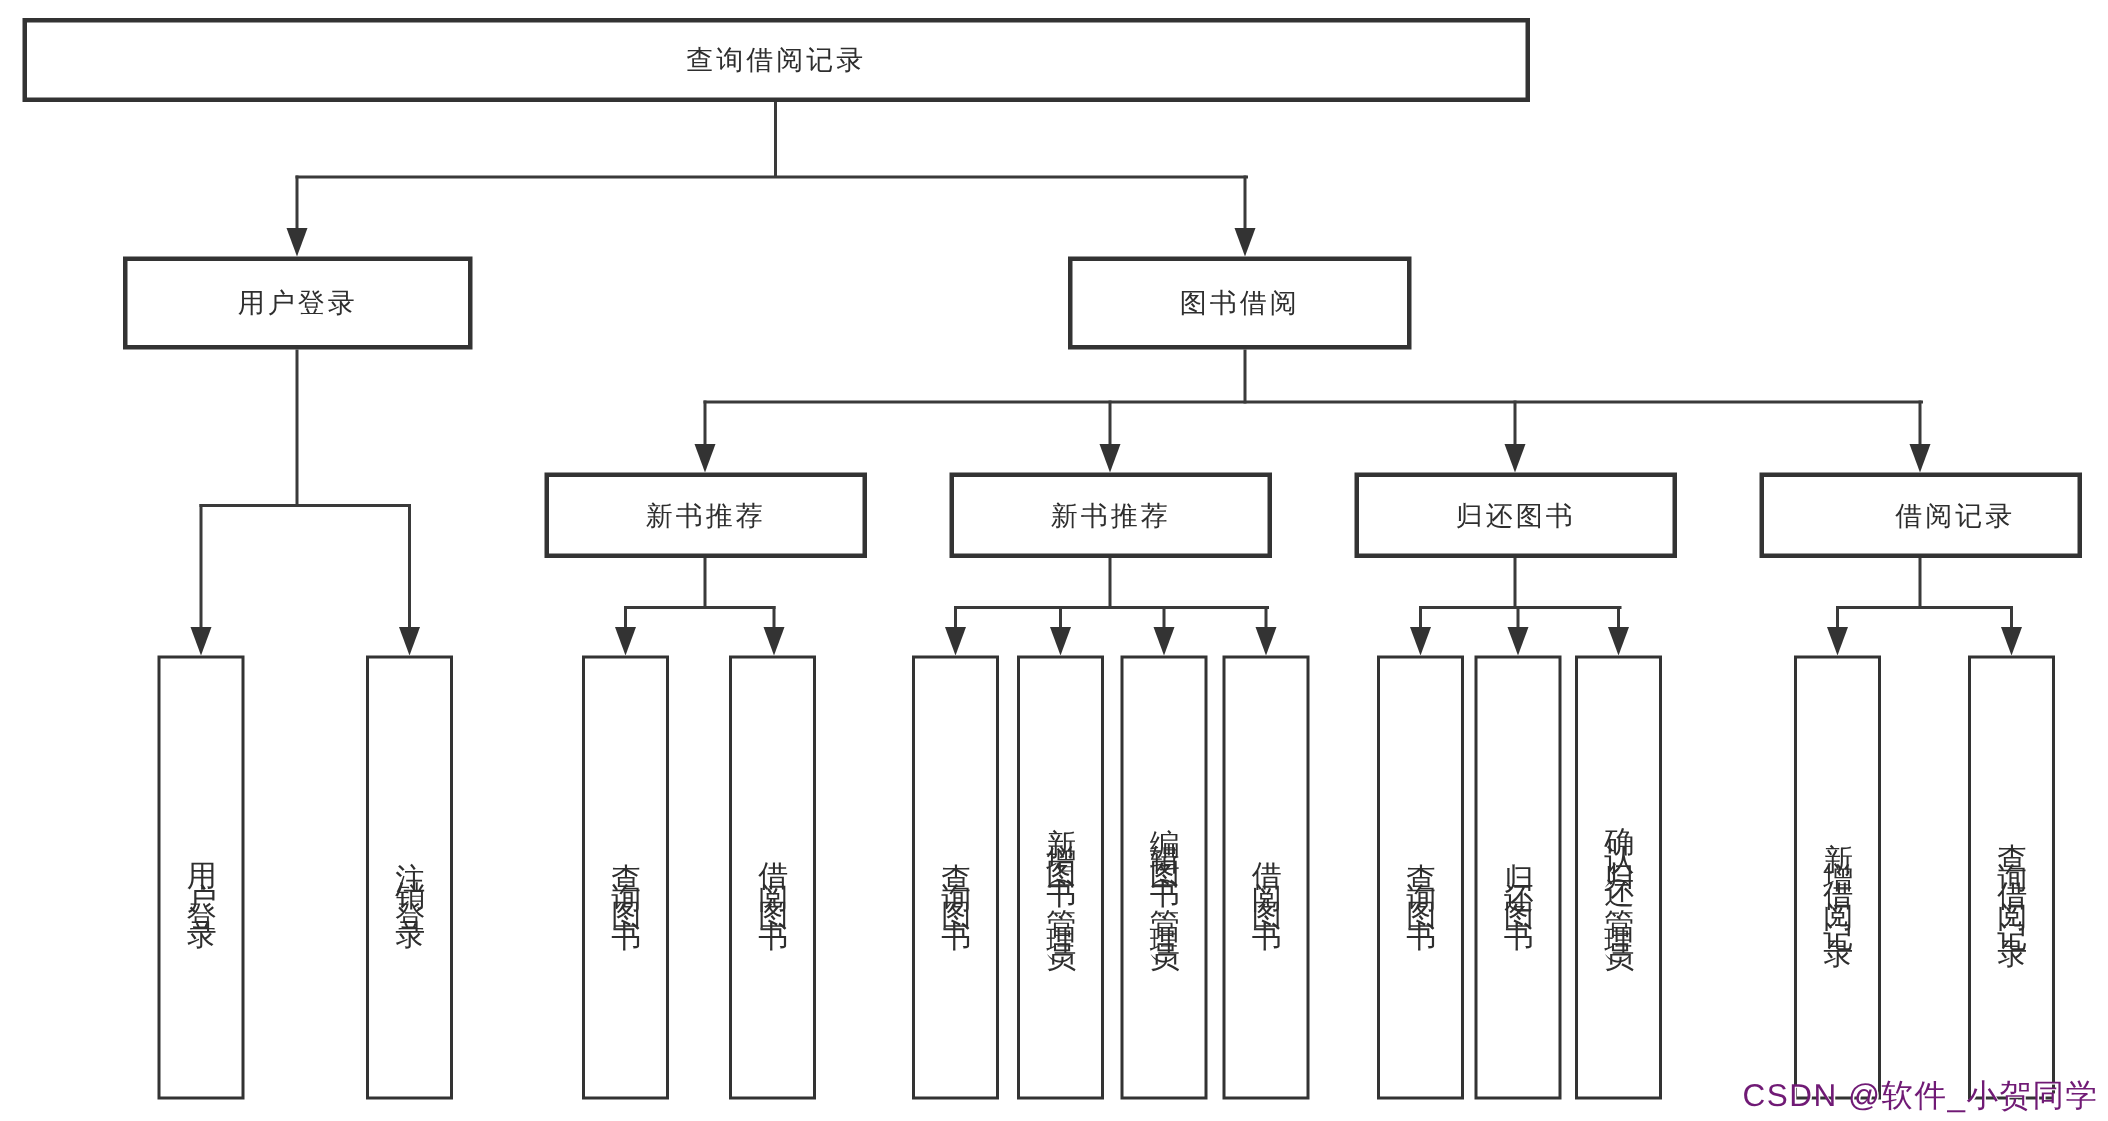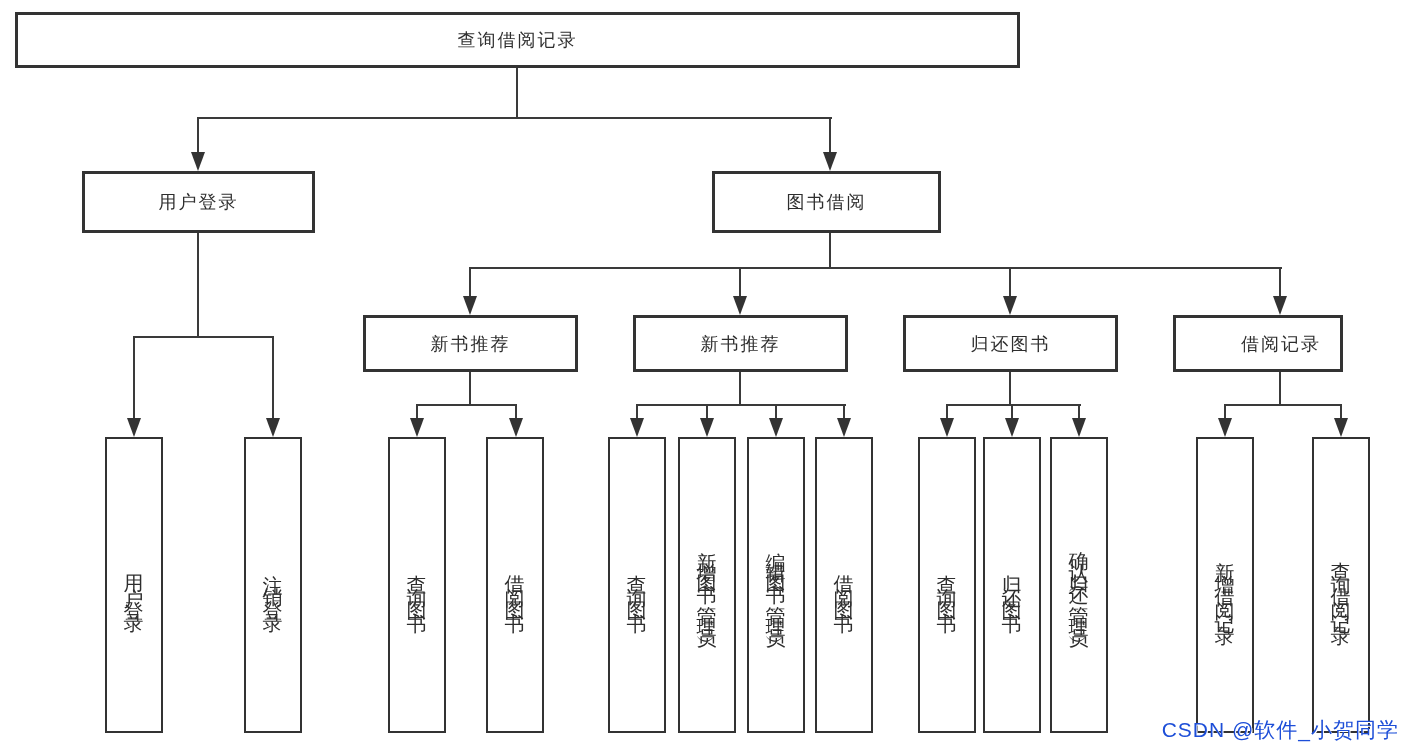--- a/index.html
+++ b/index.html
@@ -38,21 +38,21 @@
   .arrow{
     position:absolute;width:0;height:0;
     border-left:7px solid transparent;
     border-right:7px solid transparent;
     border-top:19px solid #333333;
   }
   .watermark{
     position:absolute;
     right:6px;bottom:3px;
     font-size:21px;
-    color:#1d4ed8;
+    color:#701a75;
     text-shadow:1px 1px 0 #ffffff;
     letter-spacing:1px;
     white-space:nowrap;
   }
 </style>
 </head>
 <body>
 
 <div id="stage">
 
@@ -94,21 +94,21 @@
 
   <div class="box" style="left:363px;top:315px;width:215px;height:57px;">
     <span>新书推荐</span>
   </div>
   <div class="box" style="left:633px;top:315px;width:215px;height:57px;">
     <span>新书推荐</span>
   </div>
   <div class="box" style="left:903px;top:315px;width:215px;height:57px;">
     <span>归还图书</span>
   </div>
-  <div class="box" style="left:1173px;top:315px;width:170px;height:57px;padding-left:46px;">
+  <div class="box" style="left:1173px;top:315px;width:215px;height:57px;padding-left:46px;">
     <span>借阅记录</span>
   </div>
 
   <div class="vline" style="left:469px;top:372px;height:34px;"></div>
   <div class="hline" style="left:416px;top:404px;width:101px;"></div>
   <div class="vline" style="left:416px;top:404px;height:17px;"></div>
   <div class="arrow" style="left:410px;top:418px;"></div>
   <div class="vline" style="left:515px;top:404px;height:17px;"></div>
   <div class="arrow" style="left:509px;top:418px;"></div>
 

